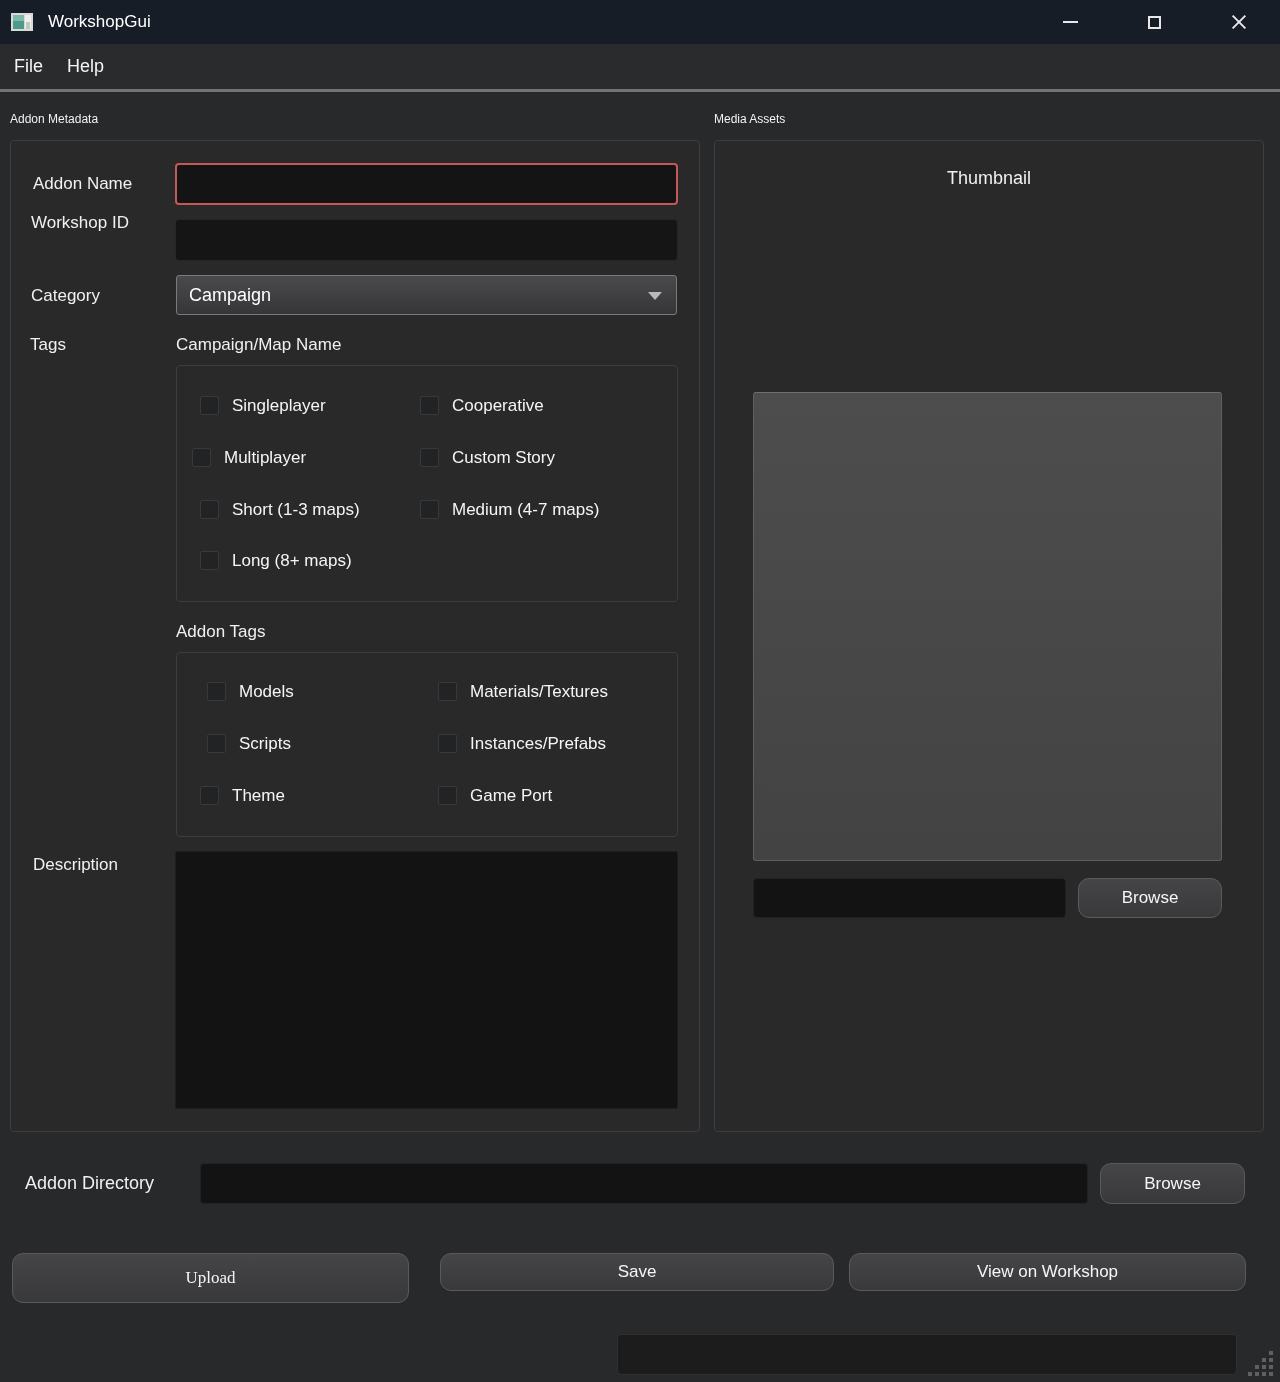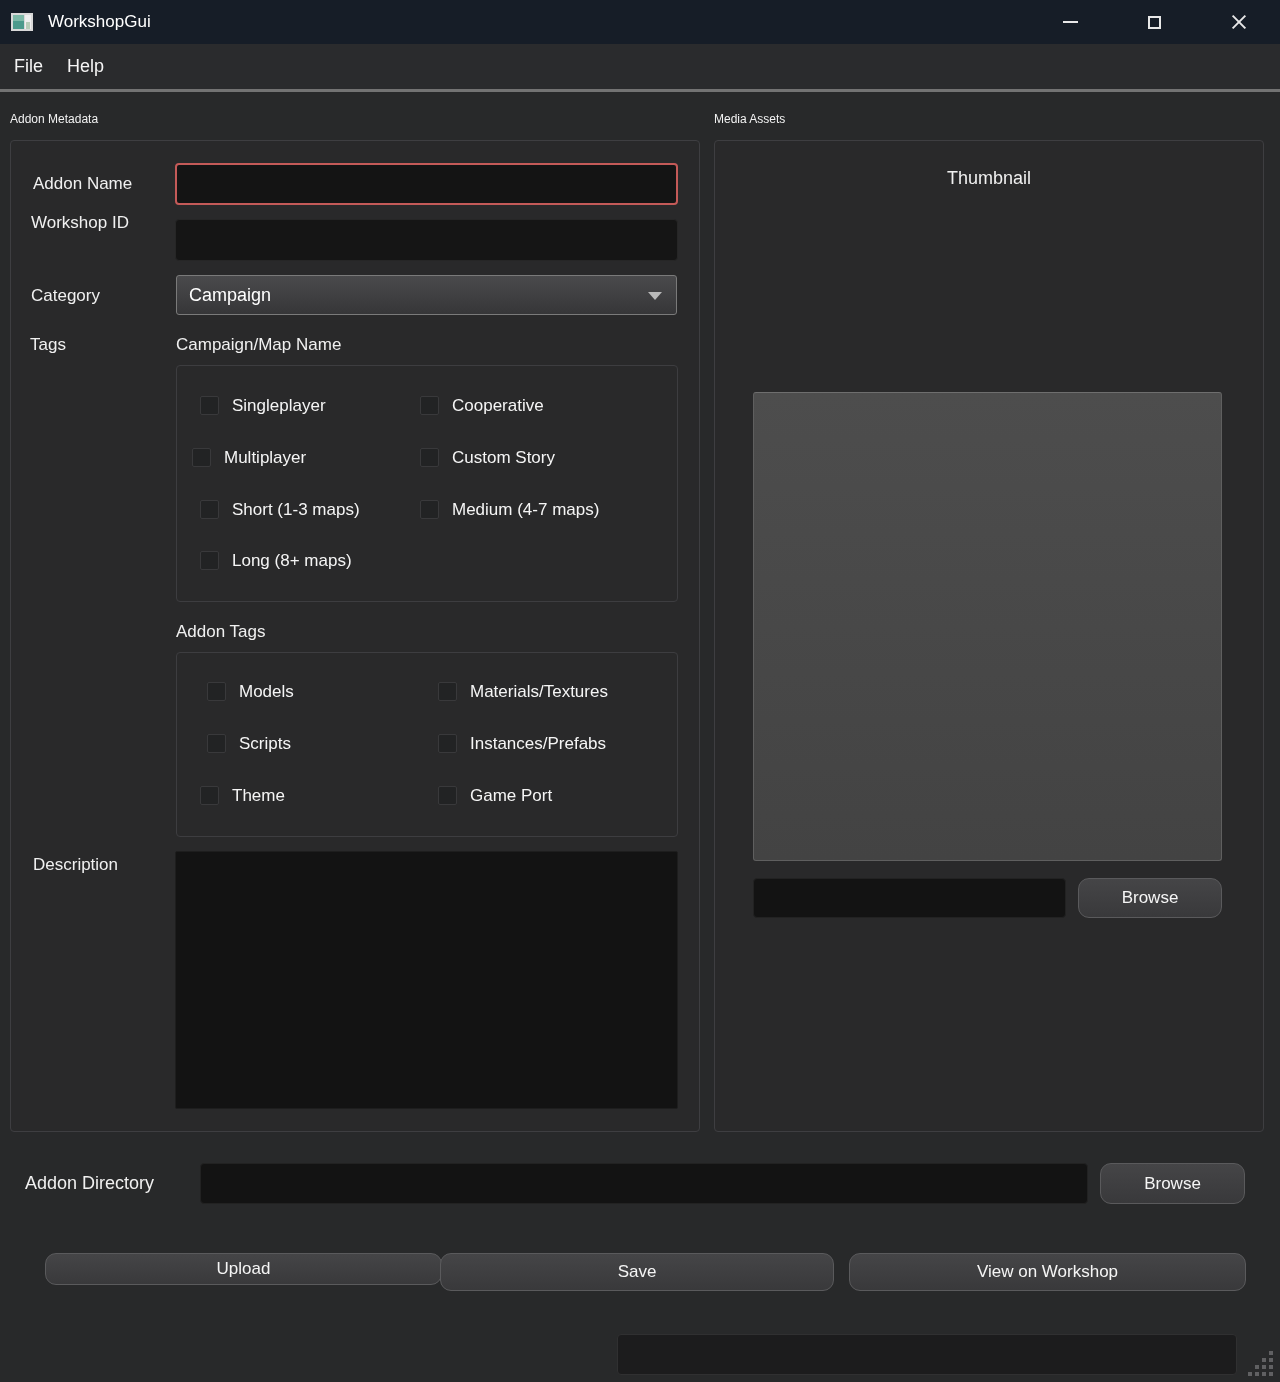--- a/index.html
+++ b/index.html
@@ -169,21 +169,21 @@
 
 <div class="thumb-preview" style="left:753px; top:392px; width:469px; height:469px;"></div>
 
 <input class="text-input" style="left: 753px; top: 878px; width: 313px; height: 40px; background: rgb(19, 19, 19); border-color: rgb(34, 34, 34);" value="" placeholder="">
 <div class="btn" style="left:1078px; top:878px; width:144px; height:40px;">Browse</div>
 
 <div class="field-label" style="left:25px; top:1173px; font-size:18px;">Addon Directory</div>
 <input class="text-input" style="left: 200px; top: 1163px; width: 888px; height: 41px; background: rgb(19, 19, 19); border-color: rgb(34, 34, 34);" value="" placeholder="">
 <div class="btn" style="left:1100px; top:1163px; width:145px; height:41px;">Browse</div>
 
-<div class="btn" style="left:45px;  top:1253px; width:397px; height:32px;">Upload</div>
+<div class="btn" style="left:12px;  top:1253px; width:397px; height:50px;font-family:Liberation Serif, serif;">Upload</div>
 <div class="btn" style="left:440px; top:1253px; width:394px; height:38px;">Save</div>
 <div class="btn" style="left:849px; top:1253px; width:397px; height:38px;">View on Workshop</div>
 
 <div class="status-field" style="left:617px; top:1334px; width:620px; height:41px;"></div>
 
 <svg class="resize-grip" viewBox="0 0 28 28">
   <g fill="#606062">
     <rect x="21" y="0" width="4" height="4"></rect>
     <rect x="14" y="7" width="4" height="4"></rect>
       <rect x="21" y="7" width="4" height="4"></rect>

